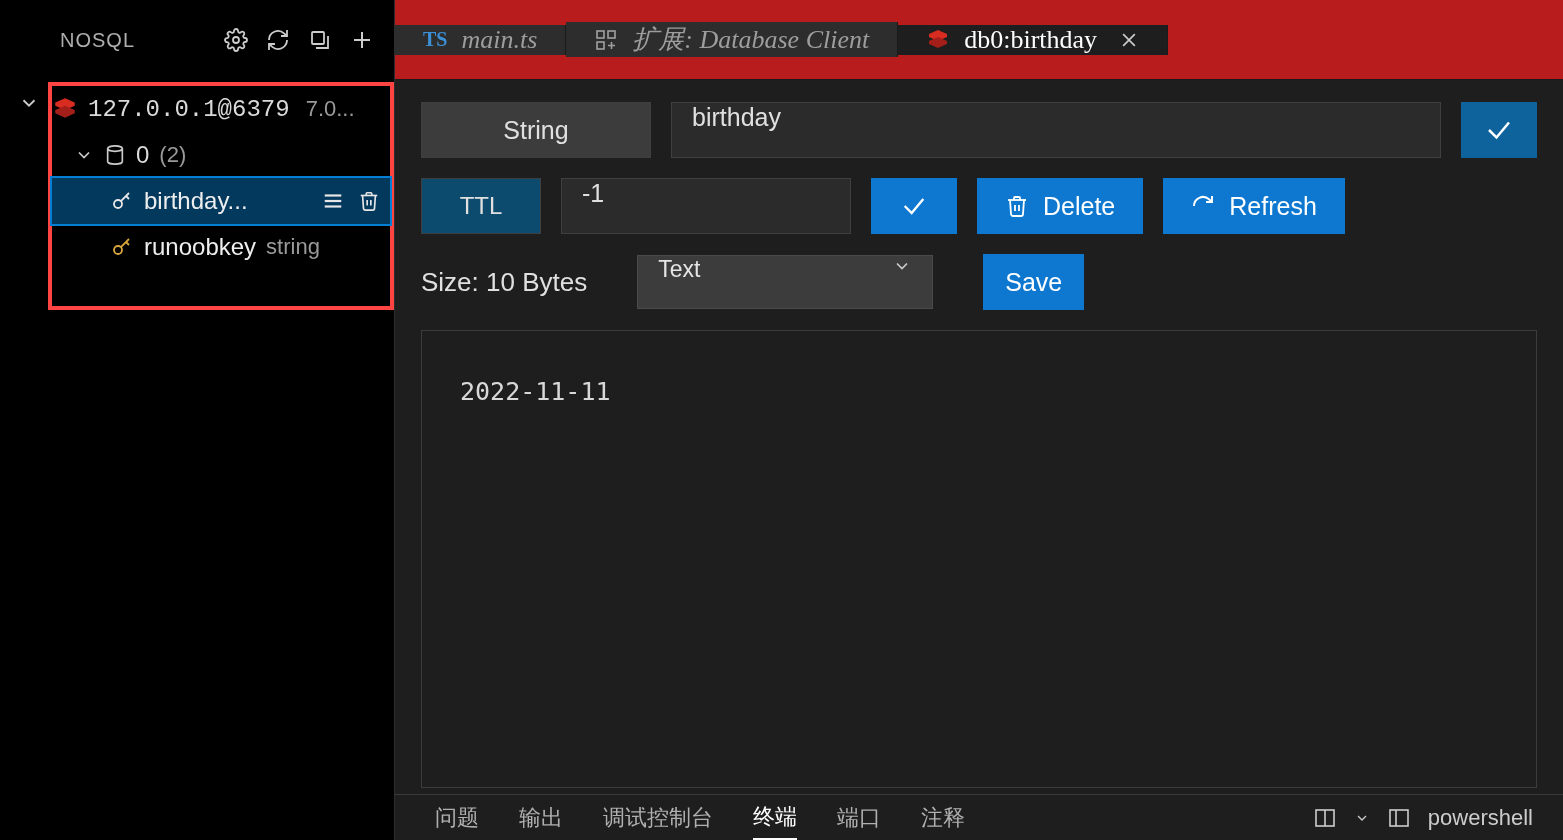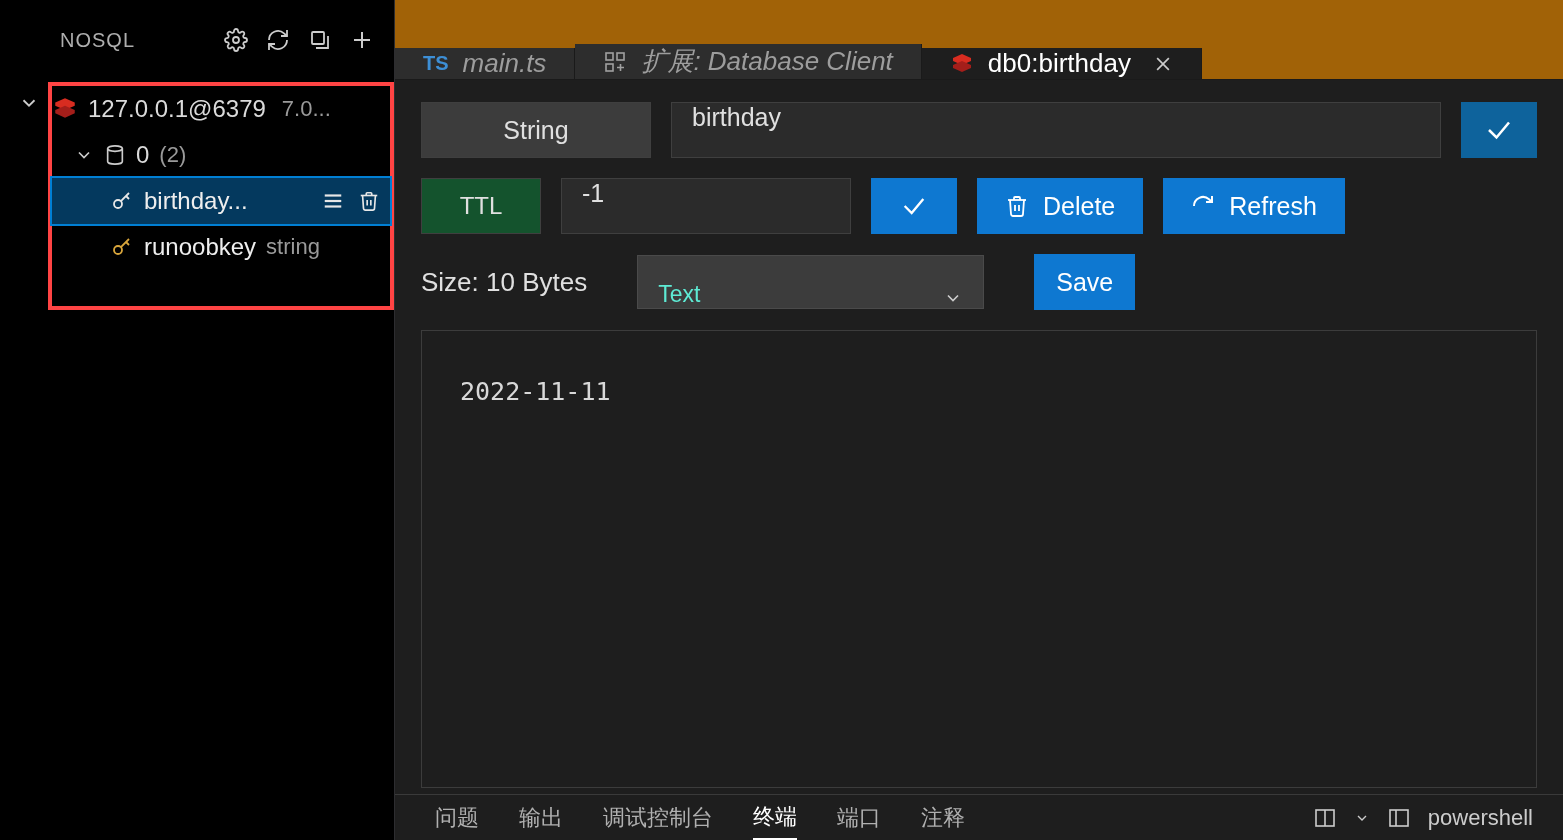--- a/index.html
+++ b/index.html
@@ -64,38 +64,39 @@
 .tree-row.db { padding-left: 22px; }
 .tree-row.key { padding-left: 58px; }
 .tree-row.selected {
   background: #04395e;
   outline: 2px solid #007fd4;
 }
 .chevron-wrapper {
   position: absolute;
   left: 18px;
 }
-.conn-label { color: #dadada; font-size: 24px; }
+.conn-label { color: #dadada; font-size: 24px; font-family: Liberation Mono, monospace; }
 .conn-ver { color: #9a9a9a; font-size: 22px; margin-left: 6px; }
 .db-label { color: #dadada; font-size: 24px; }
 .db-count { color: #9a9a9a; font-size: 22px; }
 .key-label { color: #eeeeee; font-size: 24px; }
 .key-type { color: #9a9a9a; font-size: 22px; }
 .key-actions { margin-left: auto; display: flex; gap: 14px; }
 
 
 .editor { flex: 1; display: flex; flex-direction: column; }
 
 
 .tabs {
   display: flex;
   height: 80px;
-  background: #a16207;
-  align-items: flex-end;
+  background: #b91c1c;
+  align-items: center;
   border-bottom: 1px solid #1a1a1a;
+  font-family: Liberation Serif, serif;
 }
 .tab {
   display: flex;
   align-items: center;
   padding: 0 28px;
   gap: 14px;
   font-size: 26px;
   color: #9d9d9d;
   background: #2d2d2d;
   border-right: 1px solid #1a1a1a;
@@ -138,21 +139,21 @@
   height: 56px;
   width: 76px;
   display: flex;
   align-items: center;
   justify-content: center;
   cursor: pointer;
 }
 
 .ttl-label {
   width: 120px;
-  background: #14532d;
+  background: #0c4a6e;
   border: 1px solid #3f3f3f;
   height: 56px;
   display: flex;
   align-items: center;
   justify-content: center;
   font-size: 24px;
   color: #e0e0e0;
 }
 .ttl-input {
   width: 290px;
@@ -187,26 +188,26 @@
   justify-content: center;
   cursor: pointer;
 }
 
 .size-row { display: flex; align-items: center; gap: 50px; }
 .size-label { font-size: 26px; color: #e0e0e0; }
 .dropdown {
   background: #3c3c3c;
   border: 1px solid #4a4a4a;
   height: 54px;
-  width: 347px;
-  display: flex;
-  align-items: flex-end;
+  width: 296px;
+  display: flex;
+  align-items: flex-start;
   padding: 0 20px;
   font-size: 23px;
-  color: #5eead4;
+  color: #e5e5e5;
   justify-content: space-between;
   cursor: pointer;
 }
 
 .value-box {
   border: 1px solid #3c3c3c;
   flex: 1;
   padding: 46px 38px;
   font-size: 25px;
   color: #d8d8d8;

